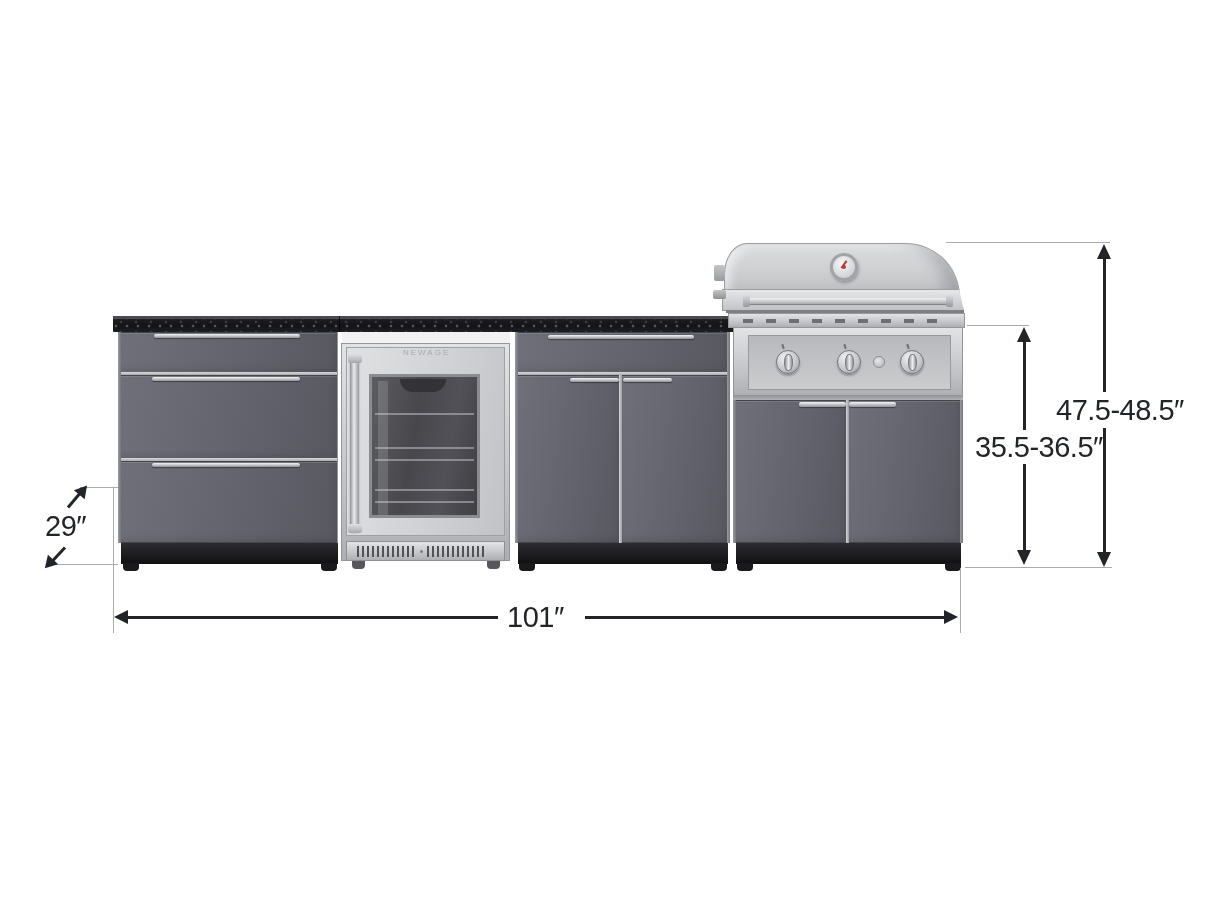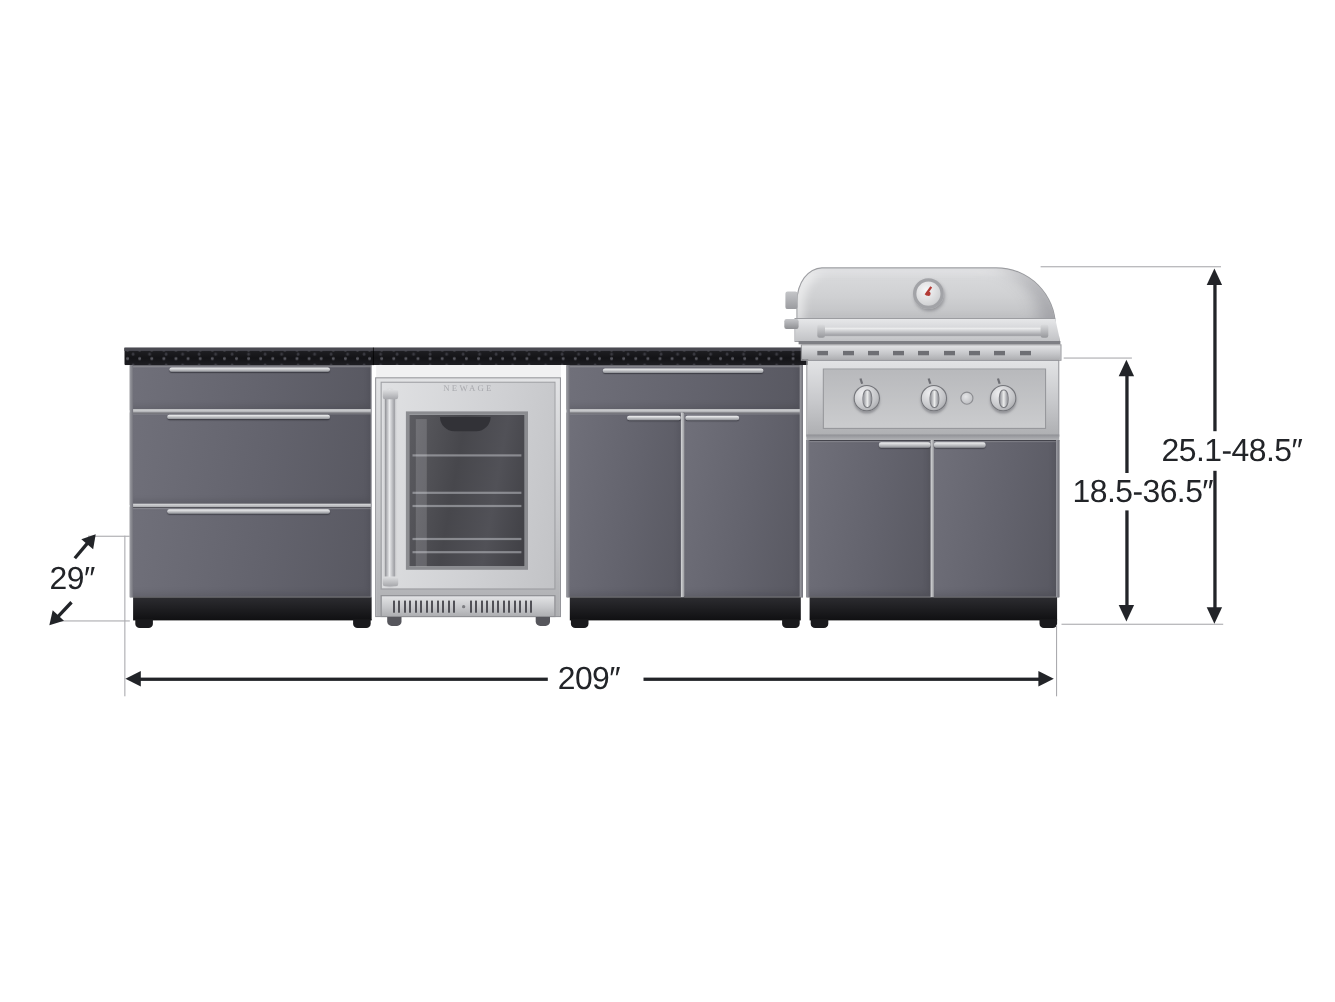--- a/index.html
+++ b/index.html
@@ -92,21 +92,21 @@
     <div class="plinth" style="left:121px;top:543px;width:217px;height:21px;"></div>
     <div class="foot" style="left:123px;top:563px;width:16px;height:8px;"></div>
     <div class="foot" style="left:321px;top:563px;width:16px;height:8px;"></div>
   </div>
 
   <div>
     <div class="gap-v" style="left:338px;top:332px;width:4px;height:231px;"></div>
     <div class="abs" style="left:342px;top:332px;width:168px;height:12px;background:#f1f1f2;"></div>
     <div class="steel abs" style="left:341px;top:343px;width:169px;height:218px;border:1px solid #94959a;box-sizing:border-box;"></div>
     <div class="abs" style="left:346px;top:347px;width:159px;height:189px;background:linear-gradient(100deg,#e0e1e3,#cfd0d3 60%,#c2c3c6);border:1px solid #9fa0a4;box-sizing:border-box;"></div>
-    <div class="dim-label" style="left:403px;top:349px;font-size:8px;font-weight:400;letter-spacing:2px;color:#a9aaae;font-family:Liberation Serif, serif;">NEWAGE</div>
+    <div class="dim-label" style="left:403px;top:349px;font-size:8px;font-weight:400;letter-spacing:2px;color:#a9aaae;">NEWAGE</div>
     <div class="glass" style="left:369px;top:374px;width:111px;height:144px;">
       <div class="abs" style="left:28px;top:2px;width:46px;height:13px;background:#323237;border-radius:0 0 22px 22px;"></div>
       <div class="shelf" style="left:3px;top:36px;width:99px;"></div>
       <div class="shelf" style="left:3px;top:70px;width:99px;"></div>
       <div class="shelf" style="left:3px;top:82px;width:99px;"></div>
       <div class="shelf" style="left:3px;top:112px;width:99px;"></div>
       <div class="shelf" style="left:3px;top:124px;width:99px;"></div>
       <div class="abs" style="left:6px;top:4px;width:10px;height:134px;background:rgba(220,221,226,.18);"></div>
     </div>
     <div class="abs" style="left:350px;top:354px;width:9px;height:178px;border-radius:4px;background:linear-gradient(90deg,#8f9095,#e9eaec 45%,#97989d);box-shadow:0 1px 2px rgba(60,60,66,.4);"></div>
@@ -194,33 +194,33 @@
     <div class="ext" style="left:946px;top:242px;width:164px;height:1px;"></div>
     <div class="ext" style="left:967px;top:325px;width:62px;height:1px;"></div>
     <div class="ext" style="left:965px;top:567px;width:147px;height:1px;"></div>
     <div class="ext" style="left:113px;top:487px;width:1px;height:146px;"></div>
     <div class="ext" style="left:960px;top:568px;width:1px;height:65px;"></div>
     <div class="ext" style="left:80px;top:487px;width:38px;height:1px;"></div>
     <div class="ext" style="left:48px;top:564px;width:70px;height:1px;"></div>
 
     <div class="ah-up" style="left:1097px;top:244px;"></div>
     <div class="dline" style="left:1103px;top:257px;width:3px;height:135px;"></div>
-    <div class="dim-label" style="left:1056px;top:396px;">25.1-48.5″</div>
+    <div class="dim-label" style="left:1056px;top:396px;">47.5-48.5″</div>
     <div class="dline" style="left:1103px;top:428px;width:3px;height:126px;"></div>
     <div class="ah-down" style="left:1097px;top:552px;"></div>
 
     <div class="ah-up" style="left:1017px;top:327px;"></div>
     <div class="dline" style="left:1023px;top:340px;width:3px;height:90px;"></div>
-    <div class="dim-label" style="left:975px;top:433px;">18.5-36.5″</div>
+    <div class="dim-label" style="left:975px;top:433px;">35.5-36.5″</div>
     <div class="dline" style="left:1023px;top:464px;width:3px;height:88px;"></div>
     <div class="ah-down" style="left:1017px;top:550px;"></div>
 
     <div class="ah-left" style="left:114px;top:610px;"></div>
     <div class="dline" style="left:127px;top:616px;width:371px;height:3px;"></div>
-    <div class="dim-label" style="left:507px;top:603px;">209″</div>
+    <div class="dim-label" style="left:507px;top:603px;">101″</div>
     <div class="dline" style="left:585px;top:616px;width:360px;height:3px;"></div>
     <div class="ah-right" style="left:944px;top:610px;"></div>
 
     <div class="diag" style="left:68px;top:506px;transform:rotate(-50deg);"></div>
     <div class="dim-label" style="left:45px;top:512px;">29″</div>
     <div class="diag" style="left:65px;top:546px;transform:rotate(133deg);"></div>
   </div>
 
 </div>
 

